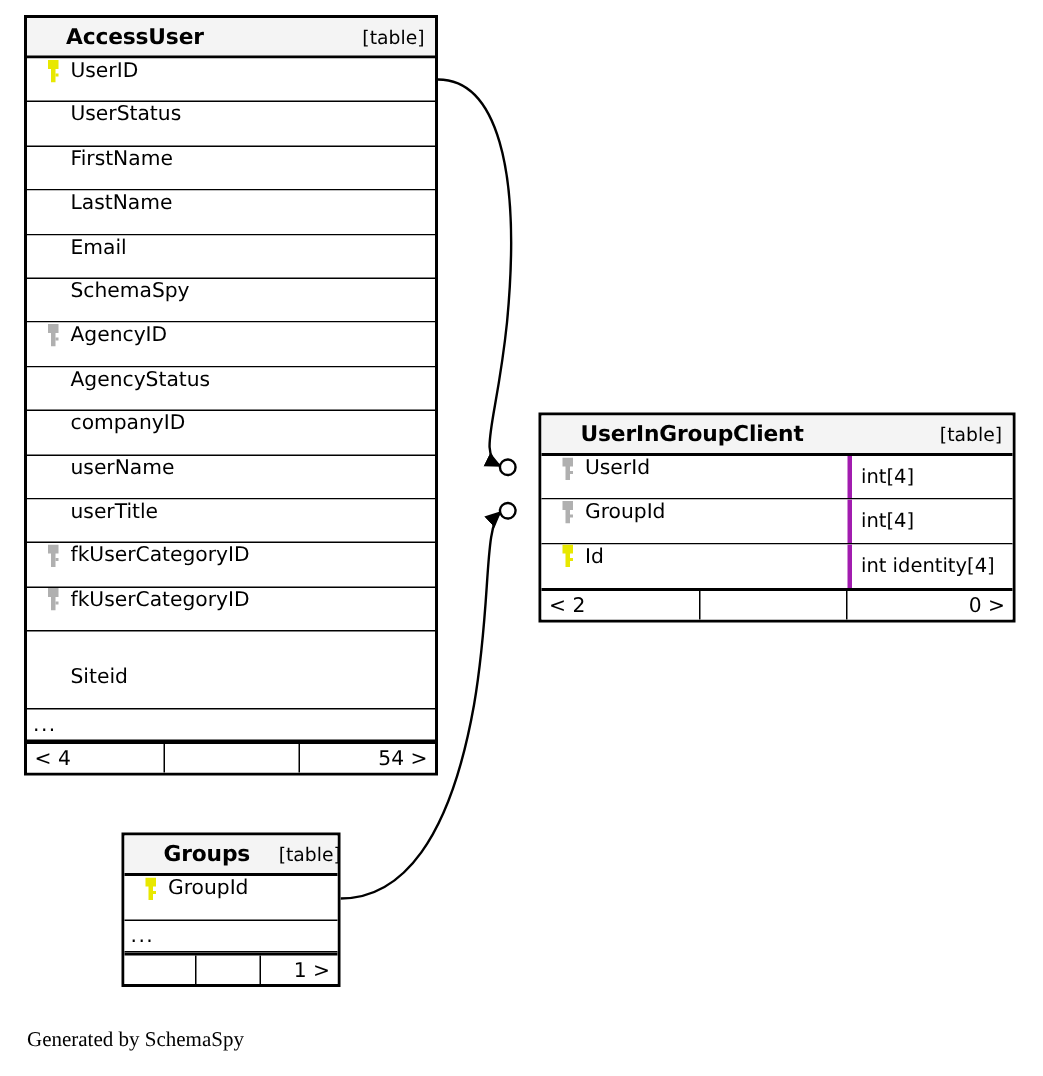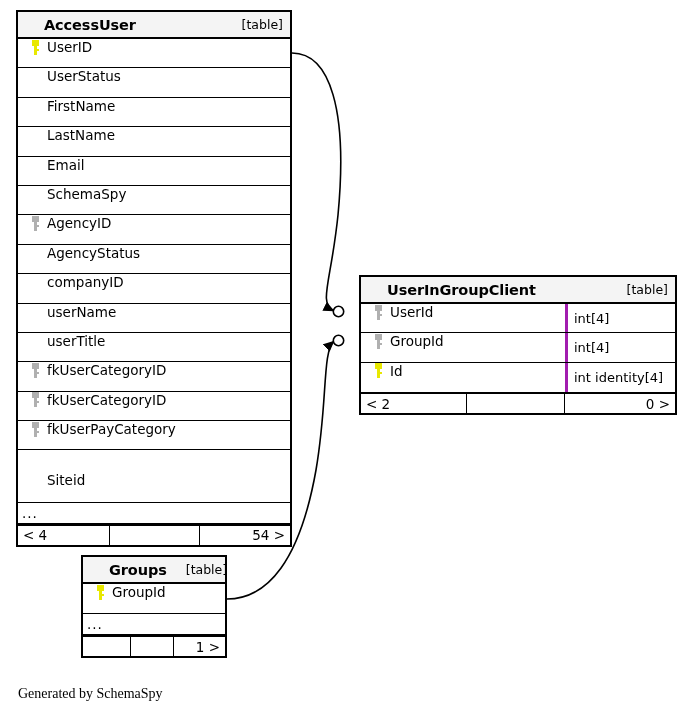--- a/index.html
+++ b/index.html
@@ -286,32 +286,20 @@
           <svg width="9" height="15" viewBox="0 0 9 15">
               <rect x="1" y="0" width="7" height="6" fill="#b0b0b0"></rect>
               <rect x="3" y="5" width="3" height="10" fill="#b0b0b0"></rect>
               <rect x="6" y="9" width="2" height="2" fill="#b0b0b0"></rect>
             </svg>
         </span>
         <span class="col-label">fkUserCategoryID</span>
       </div>
     </div>
 
-    <div class="tbl-row" style="height:29.4px">
-      <div class="col-name">
-        <span class="key-slot">
-          <svg width="9" height="15" viewBox="0 0 9 15">
-              <rect x="1" y="0" width="7" height="6" fill="#b0b0b0"></rect>
-              <rect x="3" y="5" width="3" height="10" fill="#b0b0b0"></rect>
-              <rect x="6" y="9" width="2" height="2" fill="#b0b0b0"></rect>
-            </svg>
-        </span>
-        <span class="col-label">fkUserPayCategory</span>
-      </div>
-    </div>
 
     <div class="tbl-row" style="height:29.4px; border-bottom:none;margin-top:22px;">
       <div class="col-name">
         <span class="key-slot empty"></span>
         <span class="col-label">Siteid</span>
       </div>
     </div>
 
     <div class="tbl-ellipsis" style="height:22px">...</div>
 

